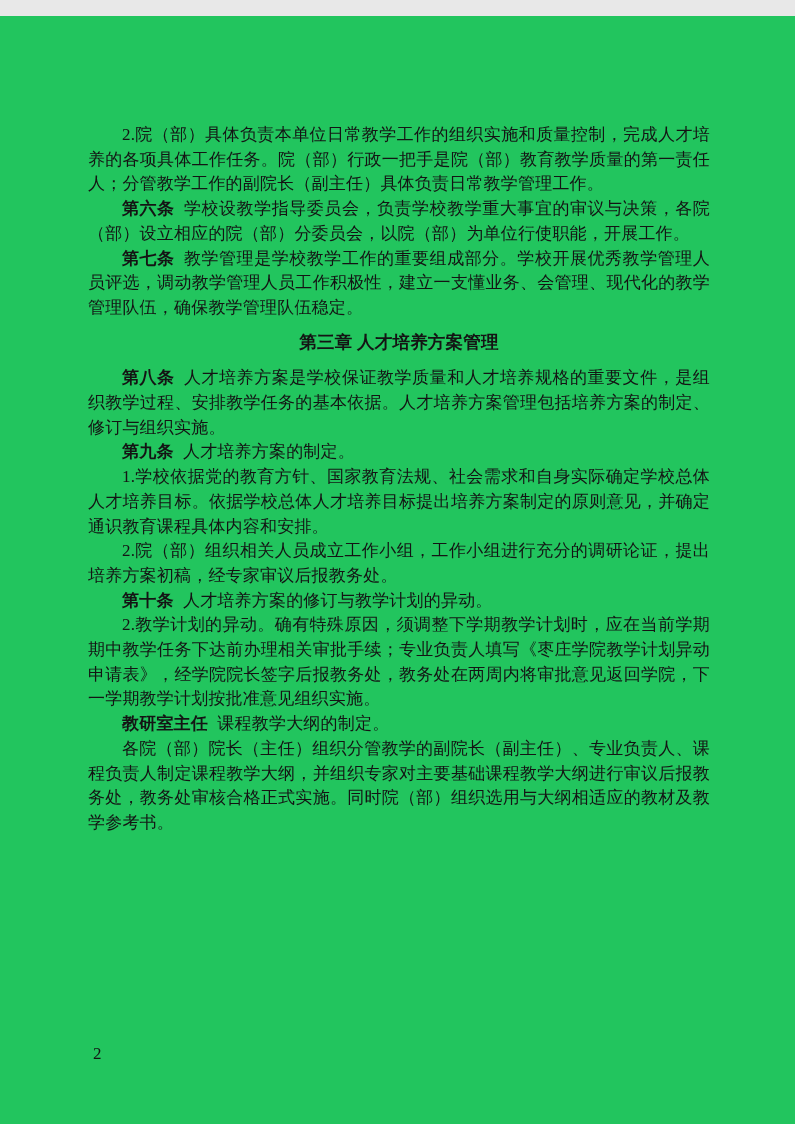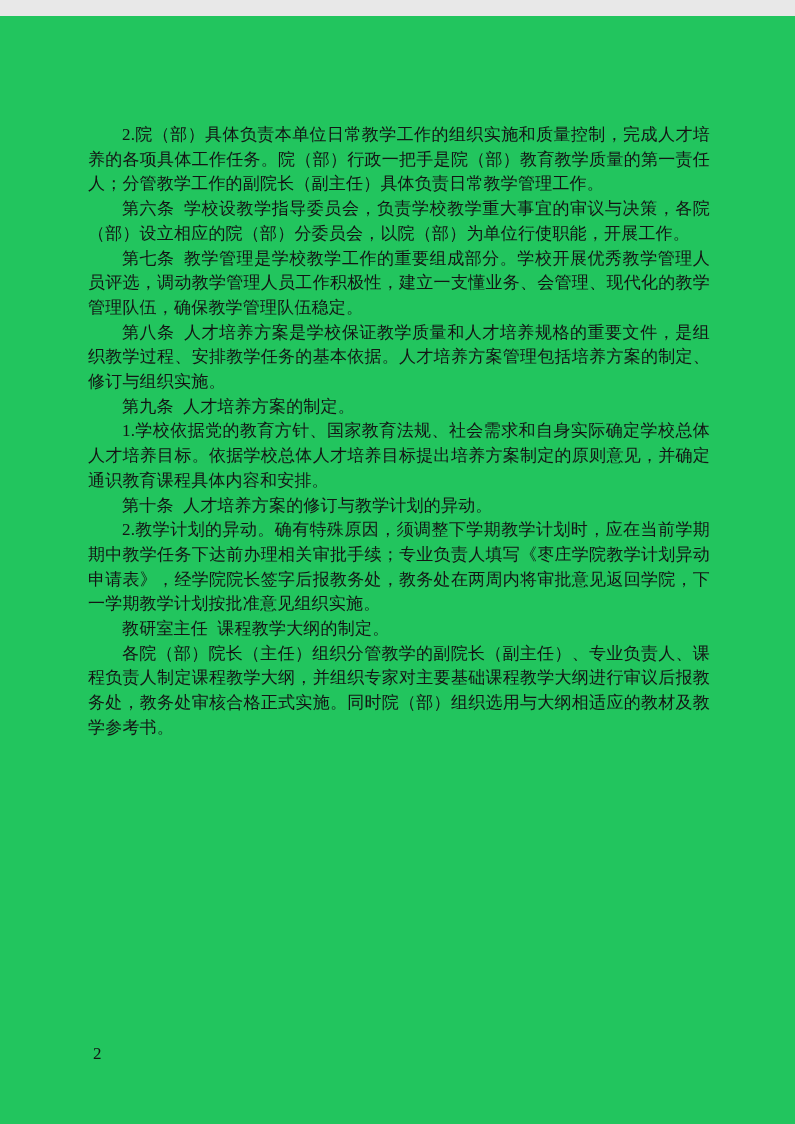--- a/index.html
+++ b/index.html
@@ -33,42 +33,44 @@
     text-indent: 2em;
   }
   p.chapter-heading {
     margin: 9px 0 12px 0;
     text-indent: 0;
     text-align: center;
     font-weight: bold;
     font-size: 17.5px;
   }
   .lead {
-    font-weight: normal;
+    font-weight: bold;
     margin-right: 0.55em;
   }
   .page-number {
     position: absolute;
     left: 93px;
     top: 1026px;
     font-size: 17px;
     line-height: 24px;
     color: #141414;
   }
 </style>
 </head>
 <body>
 
 <div class="page">
   <div class="content">
       <p class="para">2.院（部）具体负责本单位日常教学工作的组织实施和质量控制，完成人才培养的各项具体工作任务。院（部）行政一把手是院（部）教育教学质量的第一责任人；分管教学工作的副院长（副主任）具体负责日常教学管理工作。</p>
       <p class="para"><span class="lead">第六条</span>学校设教学指导委员会，负责学校教学重大事宜的审议与决策，各院（部）设立相应的院（部）分委员会，以院（部）为单位行使职能，开展工作。</p>
       <p class="para"><span class="lead">第七条</span>教学管理是学校教学工作的重要组成部分。学校开展优秀教学管理人员评选，调动教学管理人员工作积极性，建立一支懂业务、会管理、现代化的教学管理队伍，确保教学管理队伍稳定。</p>
+      <p class="chapter-heading">第三章 人才培养方案管理</p>
       <p class="para"><span class="lead">第八条</span>人才培养方案是学校保证教学质量和人才培养规格的重要文件，是组织教学过程、安排教学任务的基本依据。人才培养方案管理包括培养方案的制定、修订与组织实施。</p>
       <p class="para"><span class="lead">第九条</span>人才培养方案的制定。</p>
       <p class="para">1.学校依据党的教育方针、国家教育法规、社会需求和自身实际确定学校总体人才培养目标。依据学校总体人才培养目标提出培养方案制定的原则意见，并确定通识教育课程具体内容和安排。</p>
+      <p class="para">2.院（部）组织相关人员成立工作小组，工作小组进行充分的调研论证，提出培养方案初稿，经专家审议后报教务处。</p>
       <p class="para"><span class="lead">第十条</span>人才培养方案的修订与教学计划的异动。</p>
       <p class="para">2.教学计划的异动。确有特殊原因，须调整下学期教学计划时，应在当前学期期中教学任务下达前办理相关审批手续；专业负责人填写《枣庄学院教学计划异动申请表》，经学院院长签字后报教务处，教务处在两周内将审批意见返回学院，下一学期教学计划按批准意见组织实施。</p>
       <p class="para"><span class="lead">教研室主任</span>课程教学大纲的制定。</p>
       <p class="para">各院（部）院长（主任）组织分管教学的副院长（副主任）、专业负责人、课程负责人制定课程教学大纲，并组织专家对主要基础课程教学大纲进行审议后报教务处，教务处审核合格正式实施。同时院（部）组织选用与大纲相适应的教材及教学参考书。</p>
     </div>
   <div class="page-number">2</div>
 </div>
 
 </body></html>

